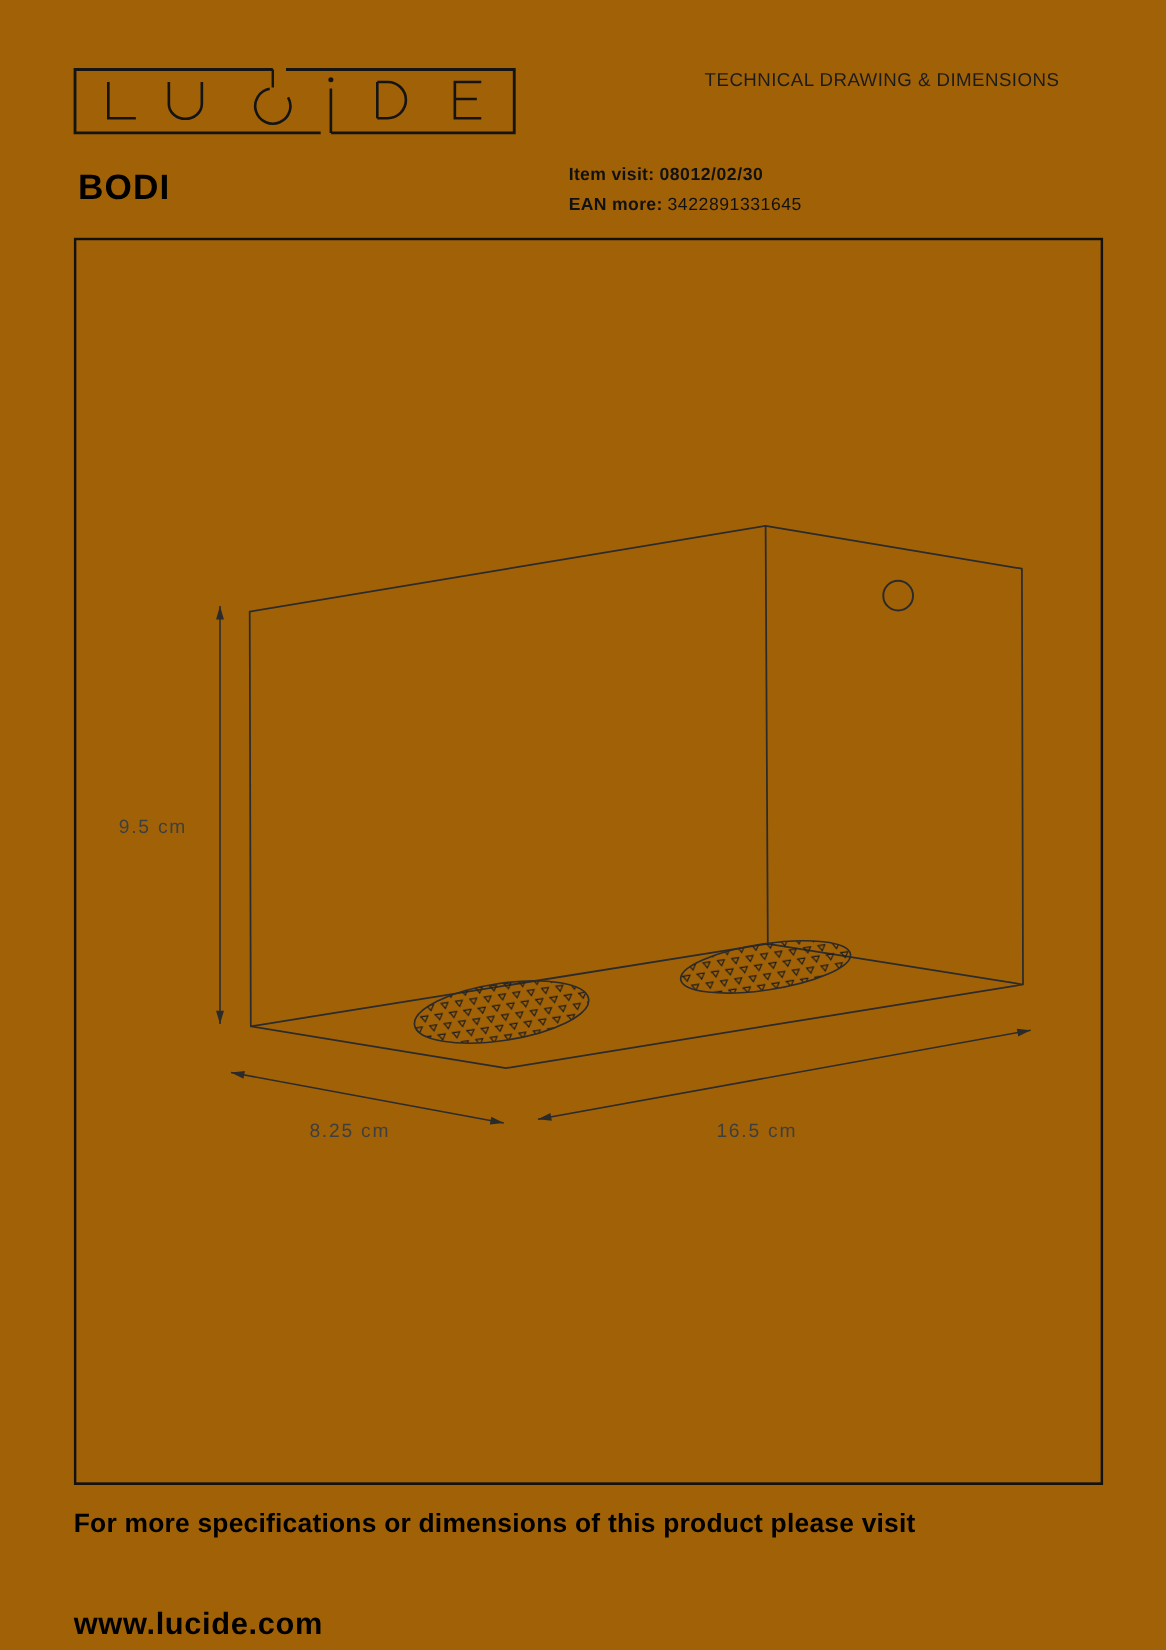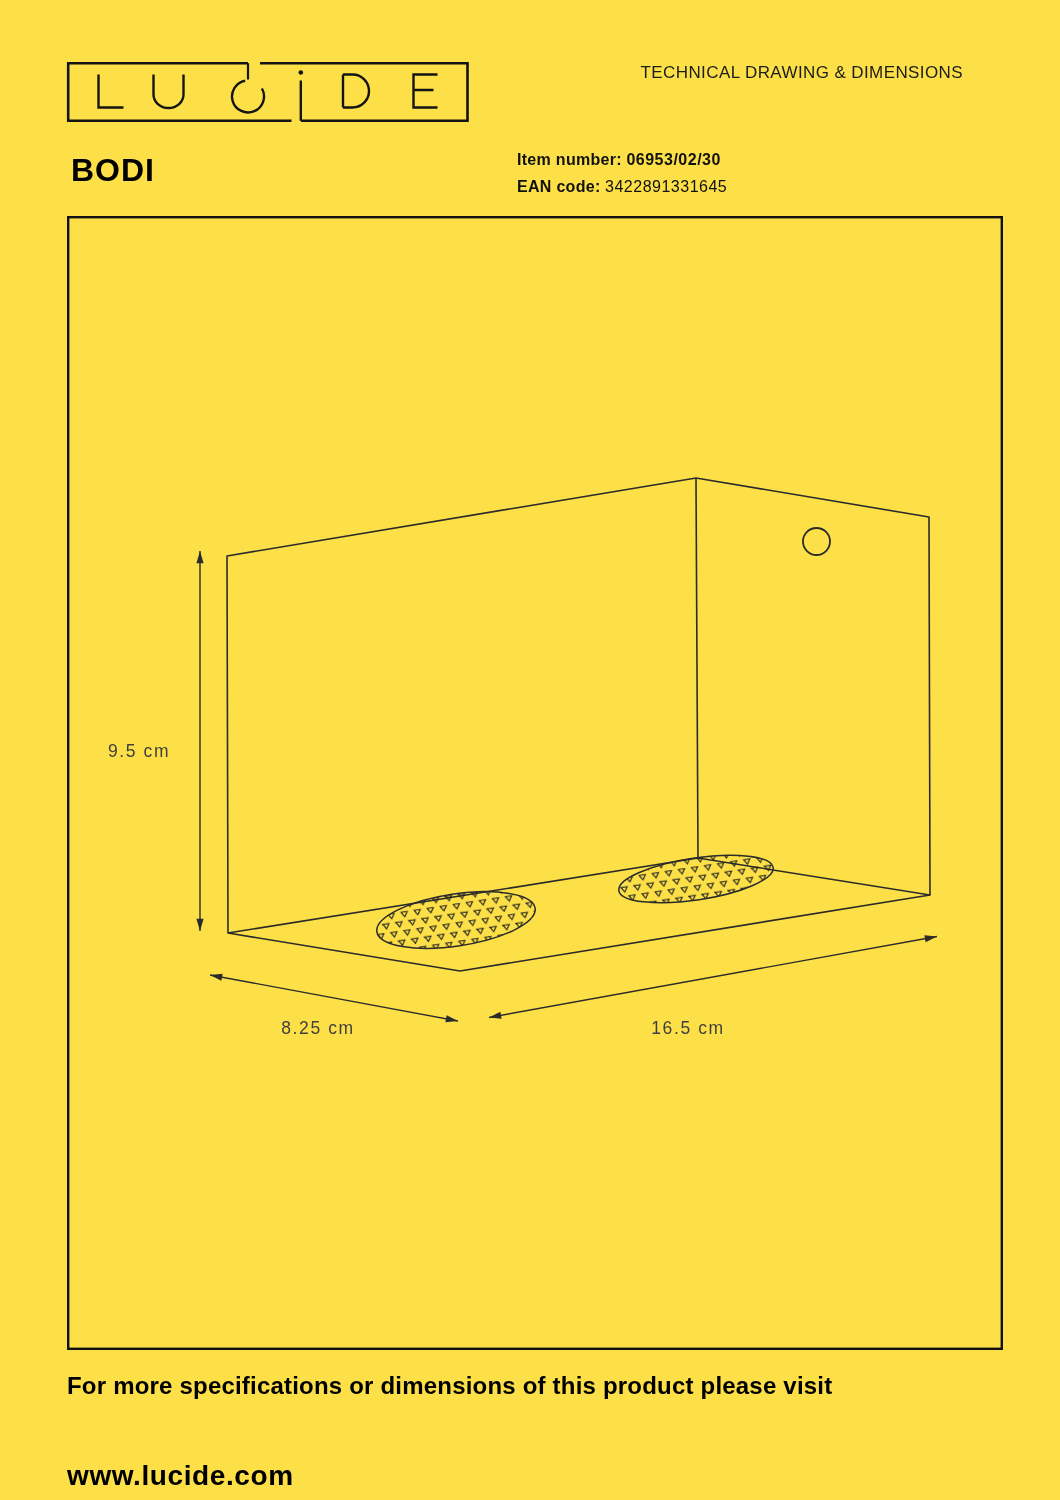--- a/index.html
+++ b/index.html
@@ -1,19 +1,19 @@
 <!DOCTYPE html>
 <html><head>
 <meta charset="utf-8">
 <style>
   html,body{margin:0;padding:0;background:#ffffff;}
   .page{
     position:relative;
     width:1060px;height:1500px;
-    background:#fde047;
+    background:#a16207;
     font-family:"Liberation Sans", sans-serif;
     color:#1a1a1a;
     overflow:hidden;
   }
   .abs{position:absolute;}
   .doc-title{
     top:63px;right:97px;
     font-size:17px;font-weight:400;letter-spacing:0.4px;
     color:#1c1c1c;white-space:nowrap;
   }
@@ -68,22 +68,22 @@
       <path d="M437.5,74.5 H413.5 V107.5 H437.5 M413.5,90 H433.5" stroke-width="2.4"></path>
     </g>
     <circle cx="300.8" cy="72.5" r="2.3" fill="#141414" stroke="none"></circle>
   </svg>
 
   <div class="abs doc-title">TECHNICAL DRAWING &amp; DIMENSIONS</div>
 
   <div class="abs product-name">BODI</div>
 
   <div class="abs info-block">
-    <div><span class="lbl">Item number:</span>&nbsp;<span class="val-bold">06953/02/30</span></div>
-    <div><span class="lbl">EAN code:</span>&nbsp;<span class="val-reg">3422891331645</span></div>
+    <div><span class="lbl">Item visit:</span>&nbsp;<span class="val-bold">08012/02/30</span></div>
+    <div><span class="lbl">EAN more:</span>&nbsp;<span class="val-reg">3422891331645</span></div>
   </div>
 
   <div class="abs drawing-wrap">
     <svg width="936" height="1134" viewBox="67 216 936 1134">
       <defs>
 
         <pattern id="triPattern" x="0" y="0" width="13.2" height="18.6" patternUnits="userSpaceOnUse">
           <g fill="none" stroke="#1c1c1c" stroke-width="1.1">
             <path d="M0.2,2.2 L6.4,2.2 L3.3,7.1 Z"></path>
             <path d="M6.8,11.5 L13,11.5 L9.9,16.4 Z"></path>

